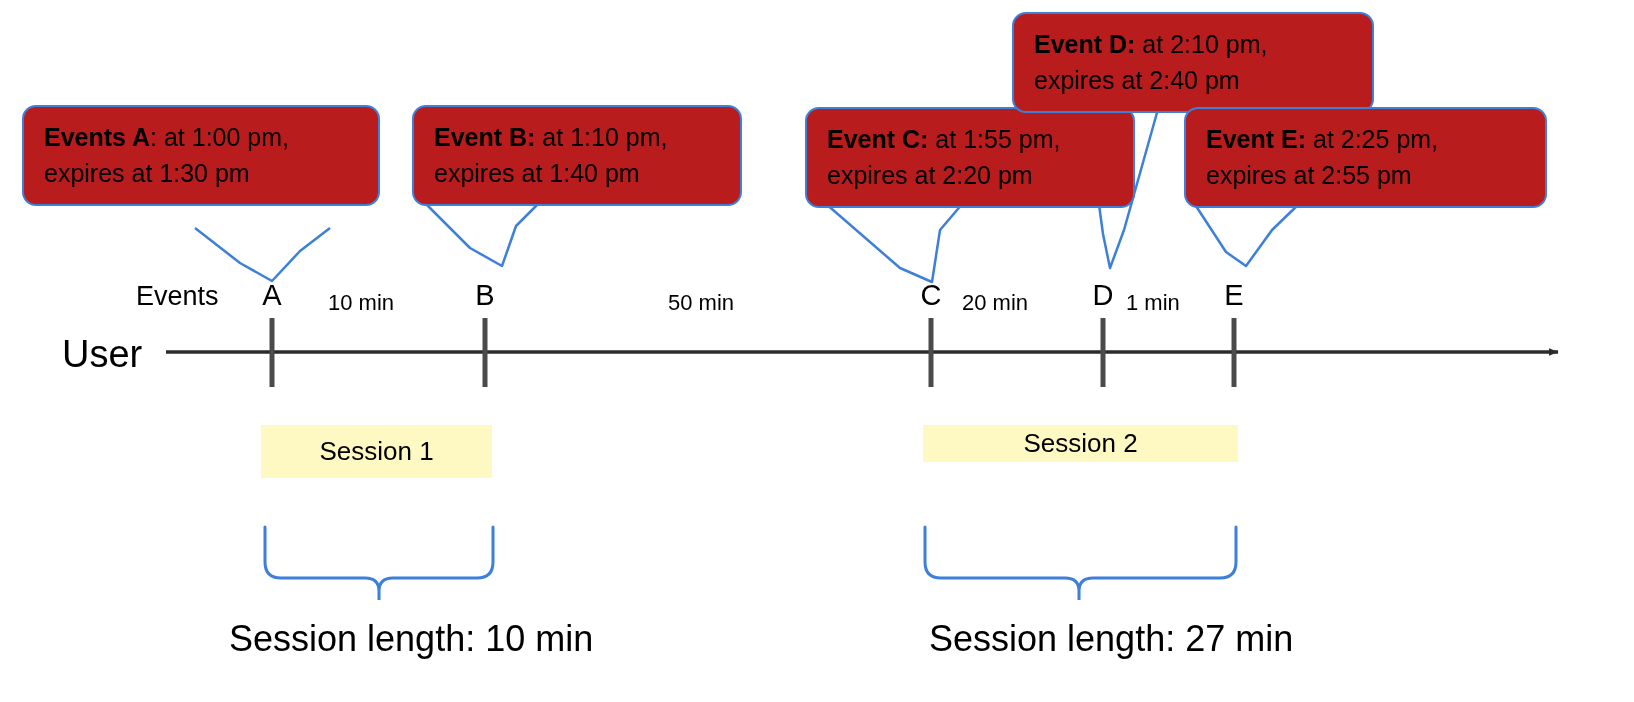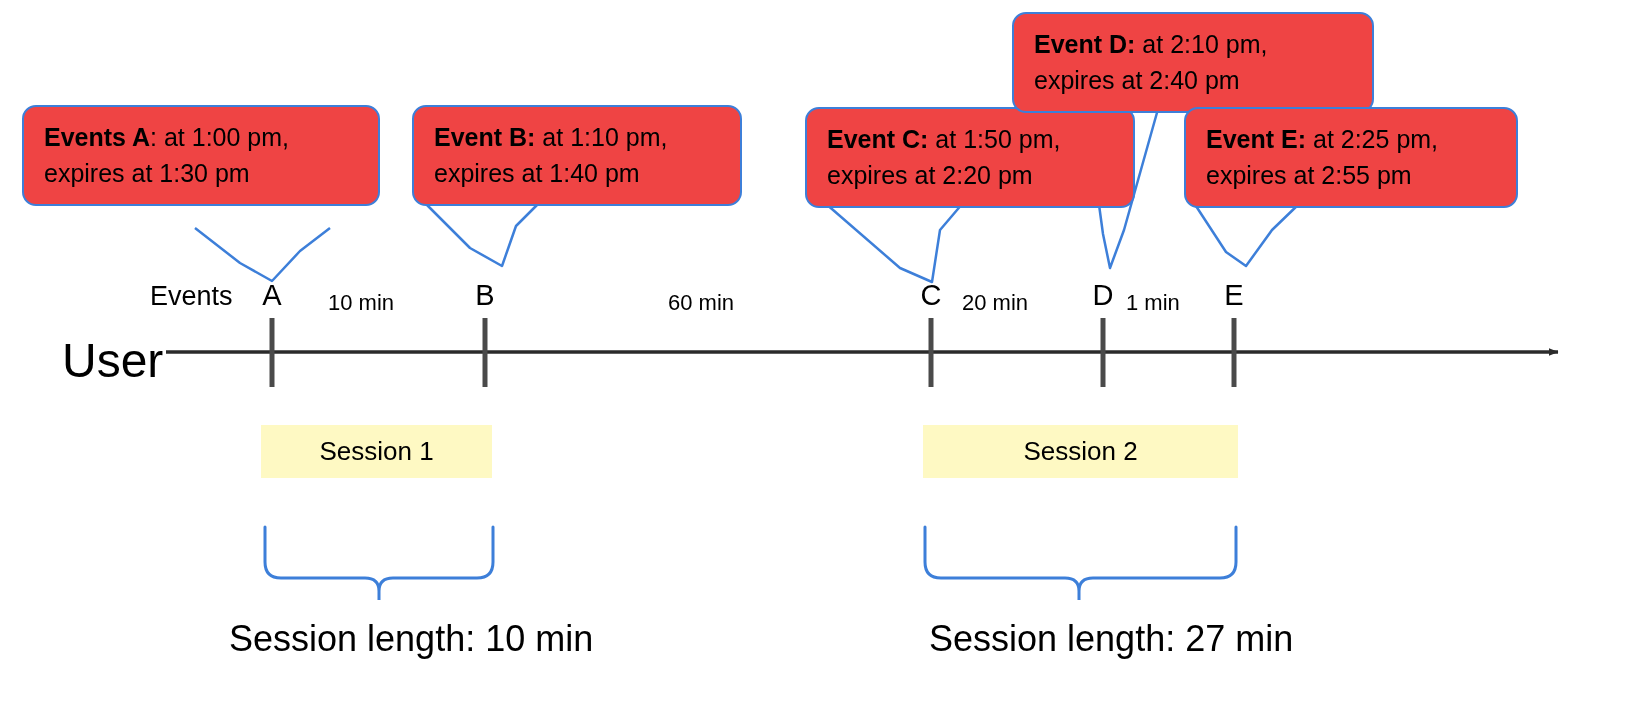--- a/index.html
+++ b/index.html
@@ -23,21 +23,21 @@
     left: 0;
     top: 0;
     width: 1634px;
     height: 702px;
   }
   .callout-box {
     position: absolute;
     box-sizing: border-box;
     border: 2.5px solid #3d7fd9;
     border-radius: 14px;
-    background: #ef4444;
+    background: #b91c1c;
     color: #000000;
     font-size: 25px;
     line-height: 1.42;
     padding: 13px 18px 13px 20px;
     white-space: nowrap;
   }
   .callout-box .ev-name {
     font-weight: bold;
   }
   .session-box {
@@ -49,21 +49,21 @@
     justify-content: center;
     font-size: 26px;
     color: #000000;
   }
   .axis-label {
     position: absolute;
     color: #000000;
     white-space: nowrap;
   }
   .label-user {
-    font-size: 48px;
+    font-size: 38px;
   }
   .label-events {
     font-size: 27px;
   }
   .label-marker {
     font-size: 29px;
     text-align: center;
   }
   .label-gap {
     font-size: 22px;
@@ -126,52 +126,52 @@
     <span class="ev-name">Events A</span><span>:</span><span> at 1:00 pm,</span><br>
     <span>expires at 1:30 pm</span>
   </div>
 
   <div class="callout-box" style="left:392px; top:105px; width:330px;margin-left:20px;">
     <span class="ev-name">Event B</span><span class="ev-name">:</span><span> at 1:10 pm,</span><br>
     <span>expires at 1:40 pm</span>
   </div>
 
   <div class="callout-box" style="left:805px; top:107px; width:330px;">
-    <span class="ev-name">Event C</span><span class="ev-name">:</span><span> at 1:50 pm,</span><br>
+    <span class="ev-name">Event C</span><span class="ev-name">:</span><span> at 1:55 pm,</span><br>
     <span>expires at 2:20 pm</span>
   </div>
 
   <div class="callout-box" style="left:1012px; top:12px; width:362px;">
     <span class="ev-name">Event D</span><span class="ev-name">:</span><span> at 2:10 pm,</span><br>
     <span>expires at 2:40 pm</span>
   </div>
 
-  <div class="callout-box" style="left:1184px; top:107px; width:334px;">
+  <div class="callout-box" style="left:1184px; top:107px; width:363px;">
     <span class="ev-name">Event E</span><span class="ev-name">:</span><span> at 2:25 pm,</span><br>
     <span>expires at 2:55 pm</span>
   </div>
 
   <div class="axis-label label-user" style="left:62px; top:333px;">User</div>
 
-  <div class="axis-label label-events" style="left:136px; top:281px;margin-left:14px;">Events</div>
+  <div class="axis-label label-events" style="left:136px; top:281px;">Events</div>
 
   <div class="axis-label label-marker" style="left:255px; top:279px; width:34px;">A</div>
   <div class="axis-label label-marker" style="left:468px; top:279px; width:34px;">B</div>
   <div class="axis-label label-marker" style="left:914px; top:279px; width:34px;">C</div>
   <div class="axis-label label-marker" style="left:1086px; top:279px; width:34px;">D</div>
   <div class="axis-label label-marker" style="left:1217px; top:279px; width:34px;">E</div>
 
   <div class="axis-label label-gap" style="left:328px; top:290px; width:112px;">10 min</div>
-  <div class="axis-label label-gap" style="left:668px; top:290px; width:112px;">60 min</div>
+  <div class="axis-label label-gap" style="left:668px; top:290px; width:112px;">50 min</div>
   <div class="axis-label label-gap" style="left:962px; top:290px; width:112px;">20 min</div>
   <div class="axis-label label-gap" style="left:1126px; top:290px; width:98px;">1 min</div>
 
   <div class="session-box" style="left:261px; top:425px; width:231px; height:53px;">
     <span>Session 1</span>
   </div>
-  <div class="session-box" style="left:923px; top:425px; width:315px; height:53px;">
+  <div class="session-box" style="left:923px; top:425px; width:315px; height:37px;">
     <span>Session 2</span>
   </div>
 
   <div class="axis-label label-length" style="left:229px; top:618px; width:300px;">Session length: 10 min</div>
   <div class="axis-label label-length" style="left:929px; top:618px; width:300px;">Session length: 27 min</div>
 
 </div>
 
 </body></html>

